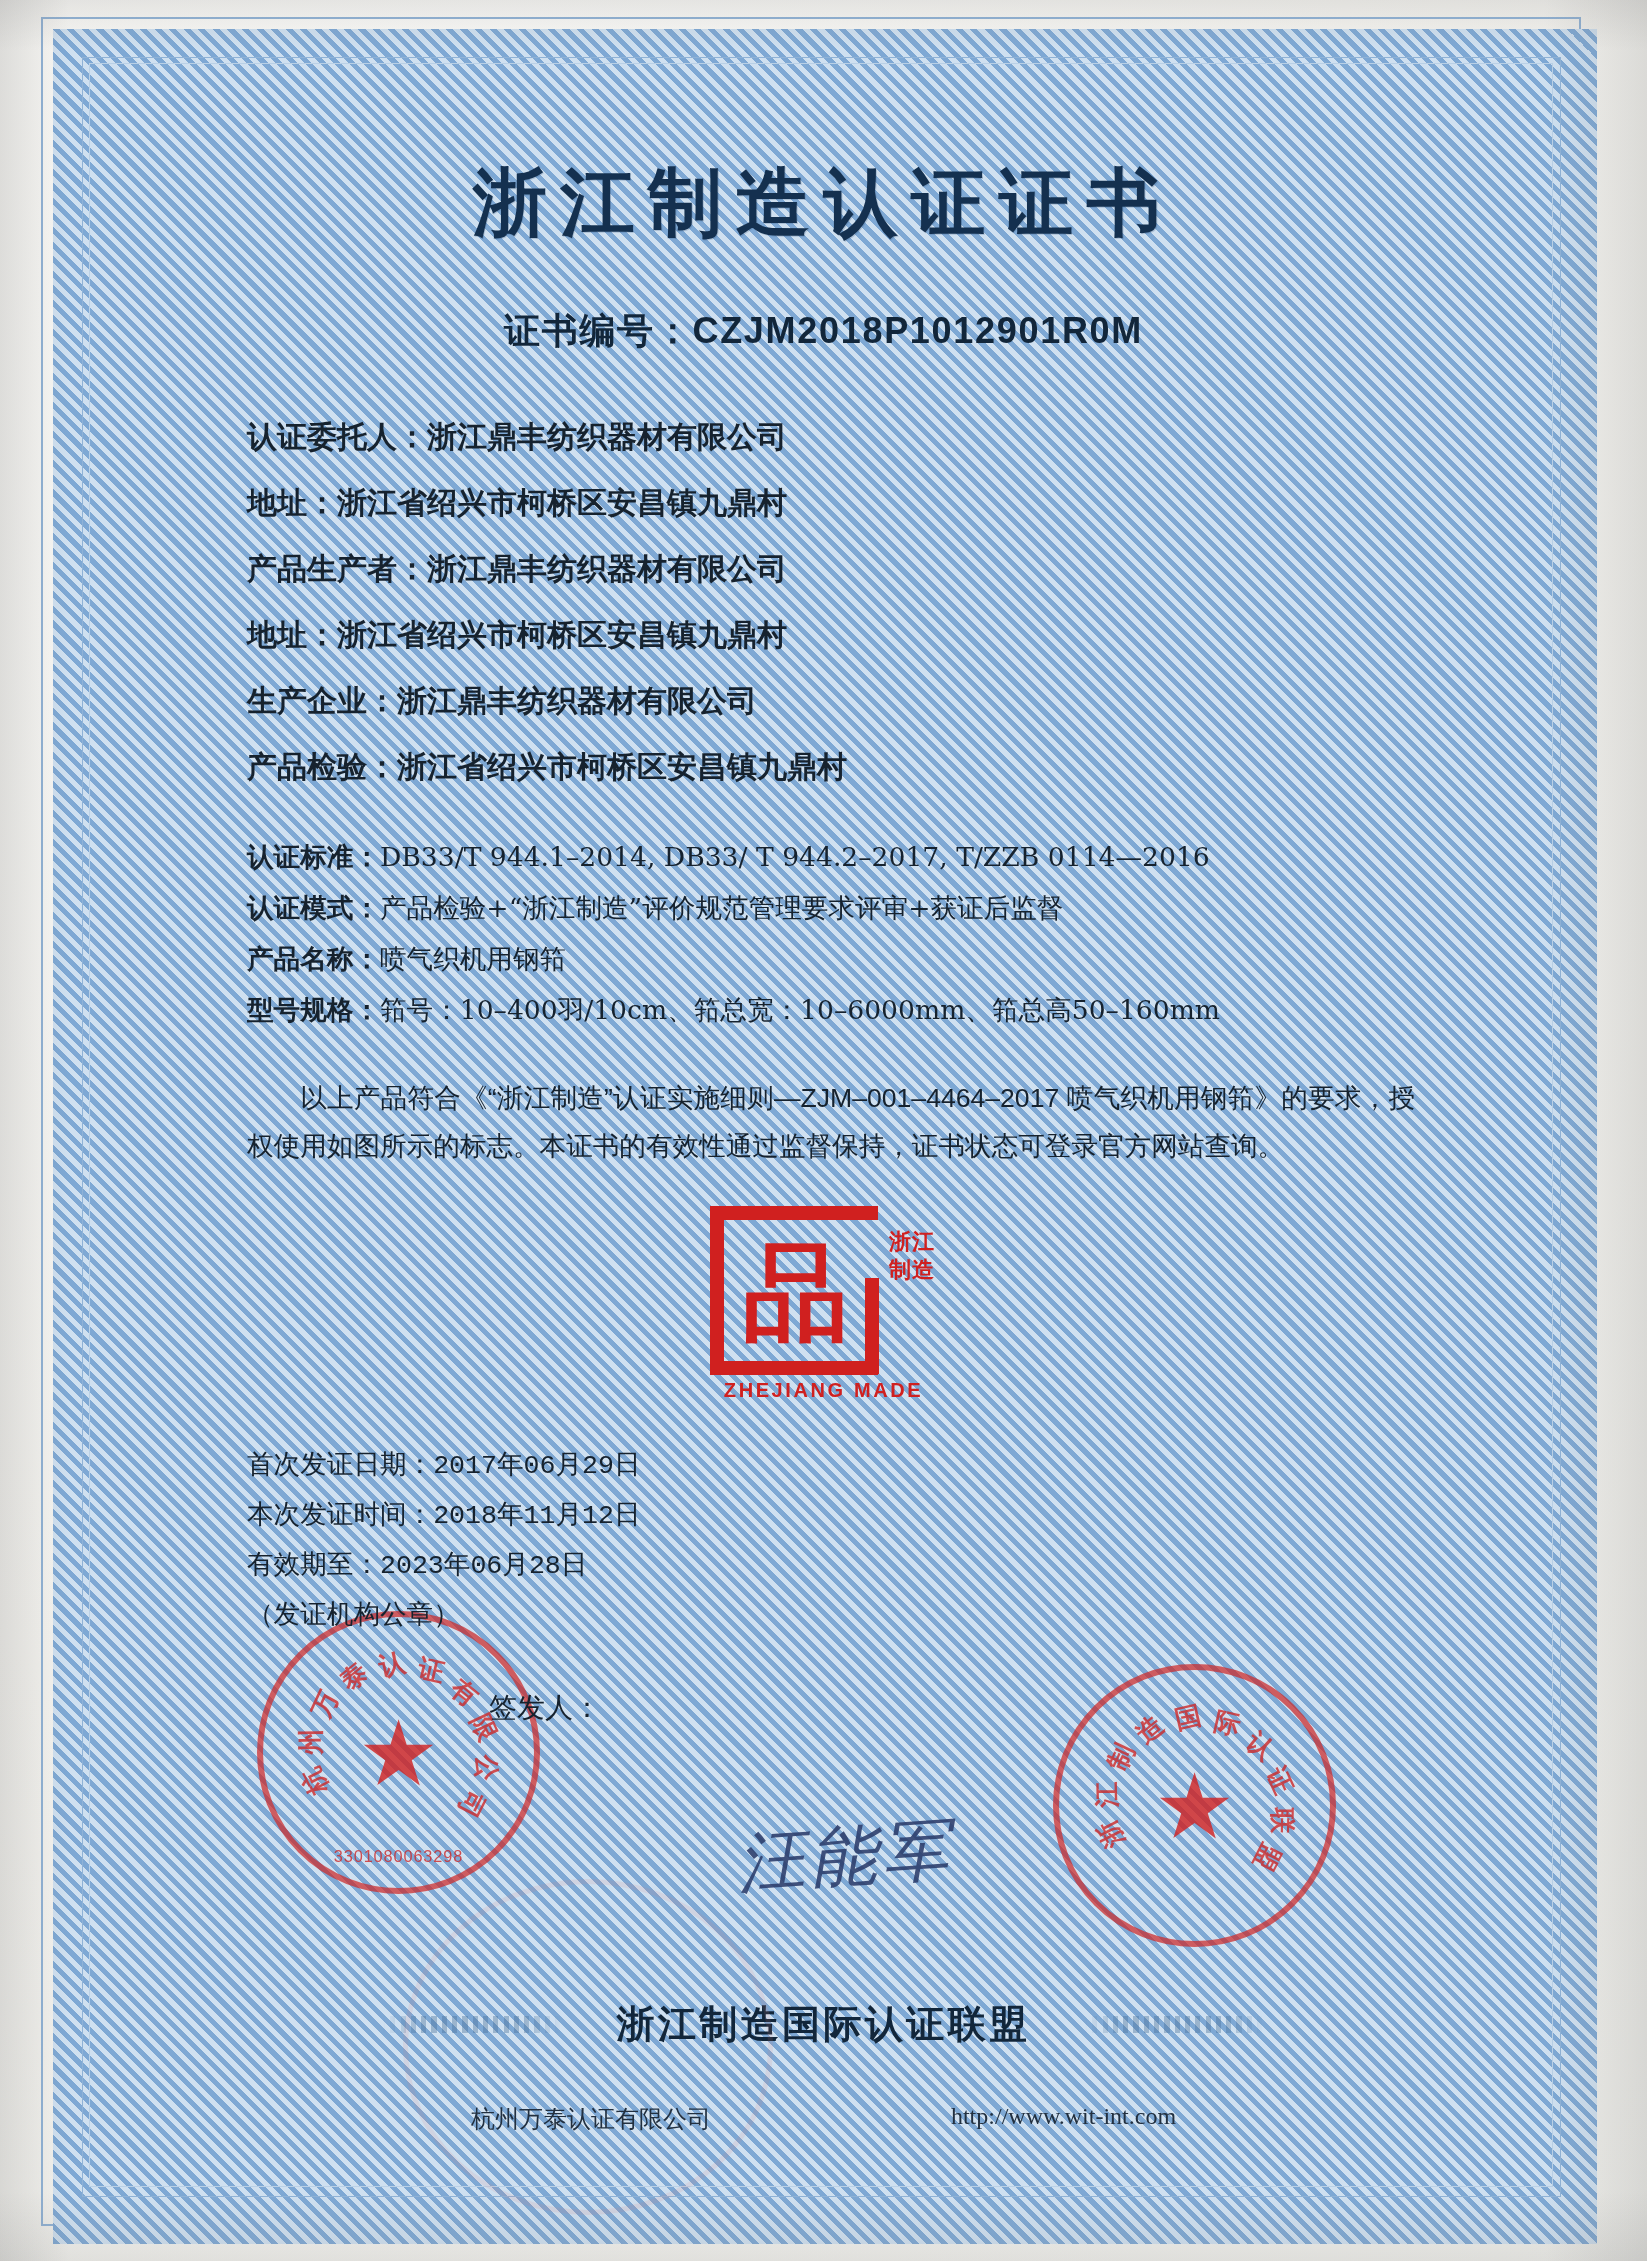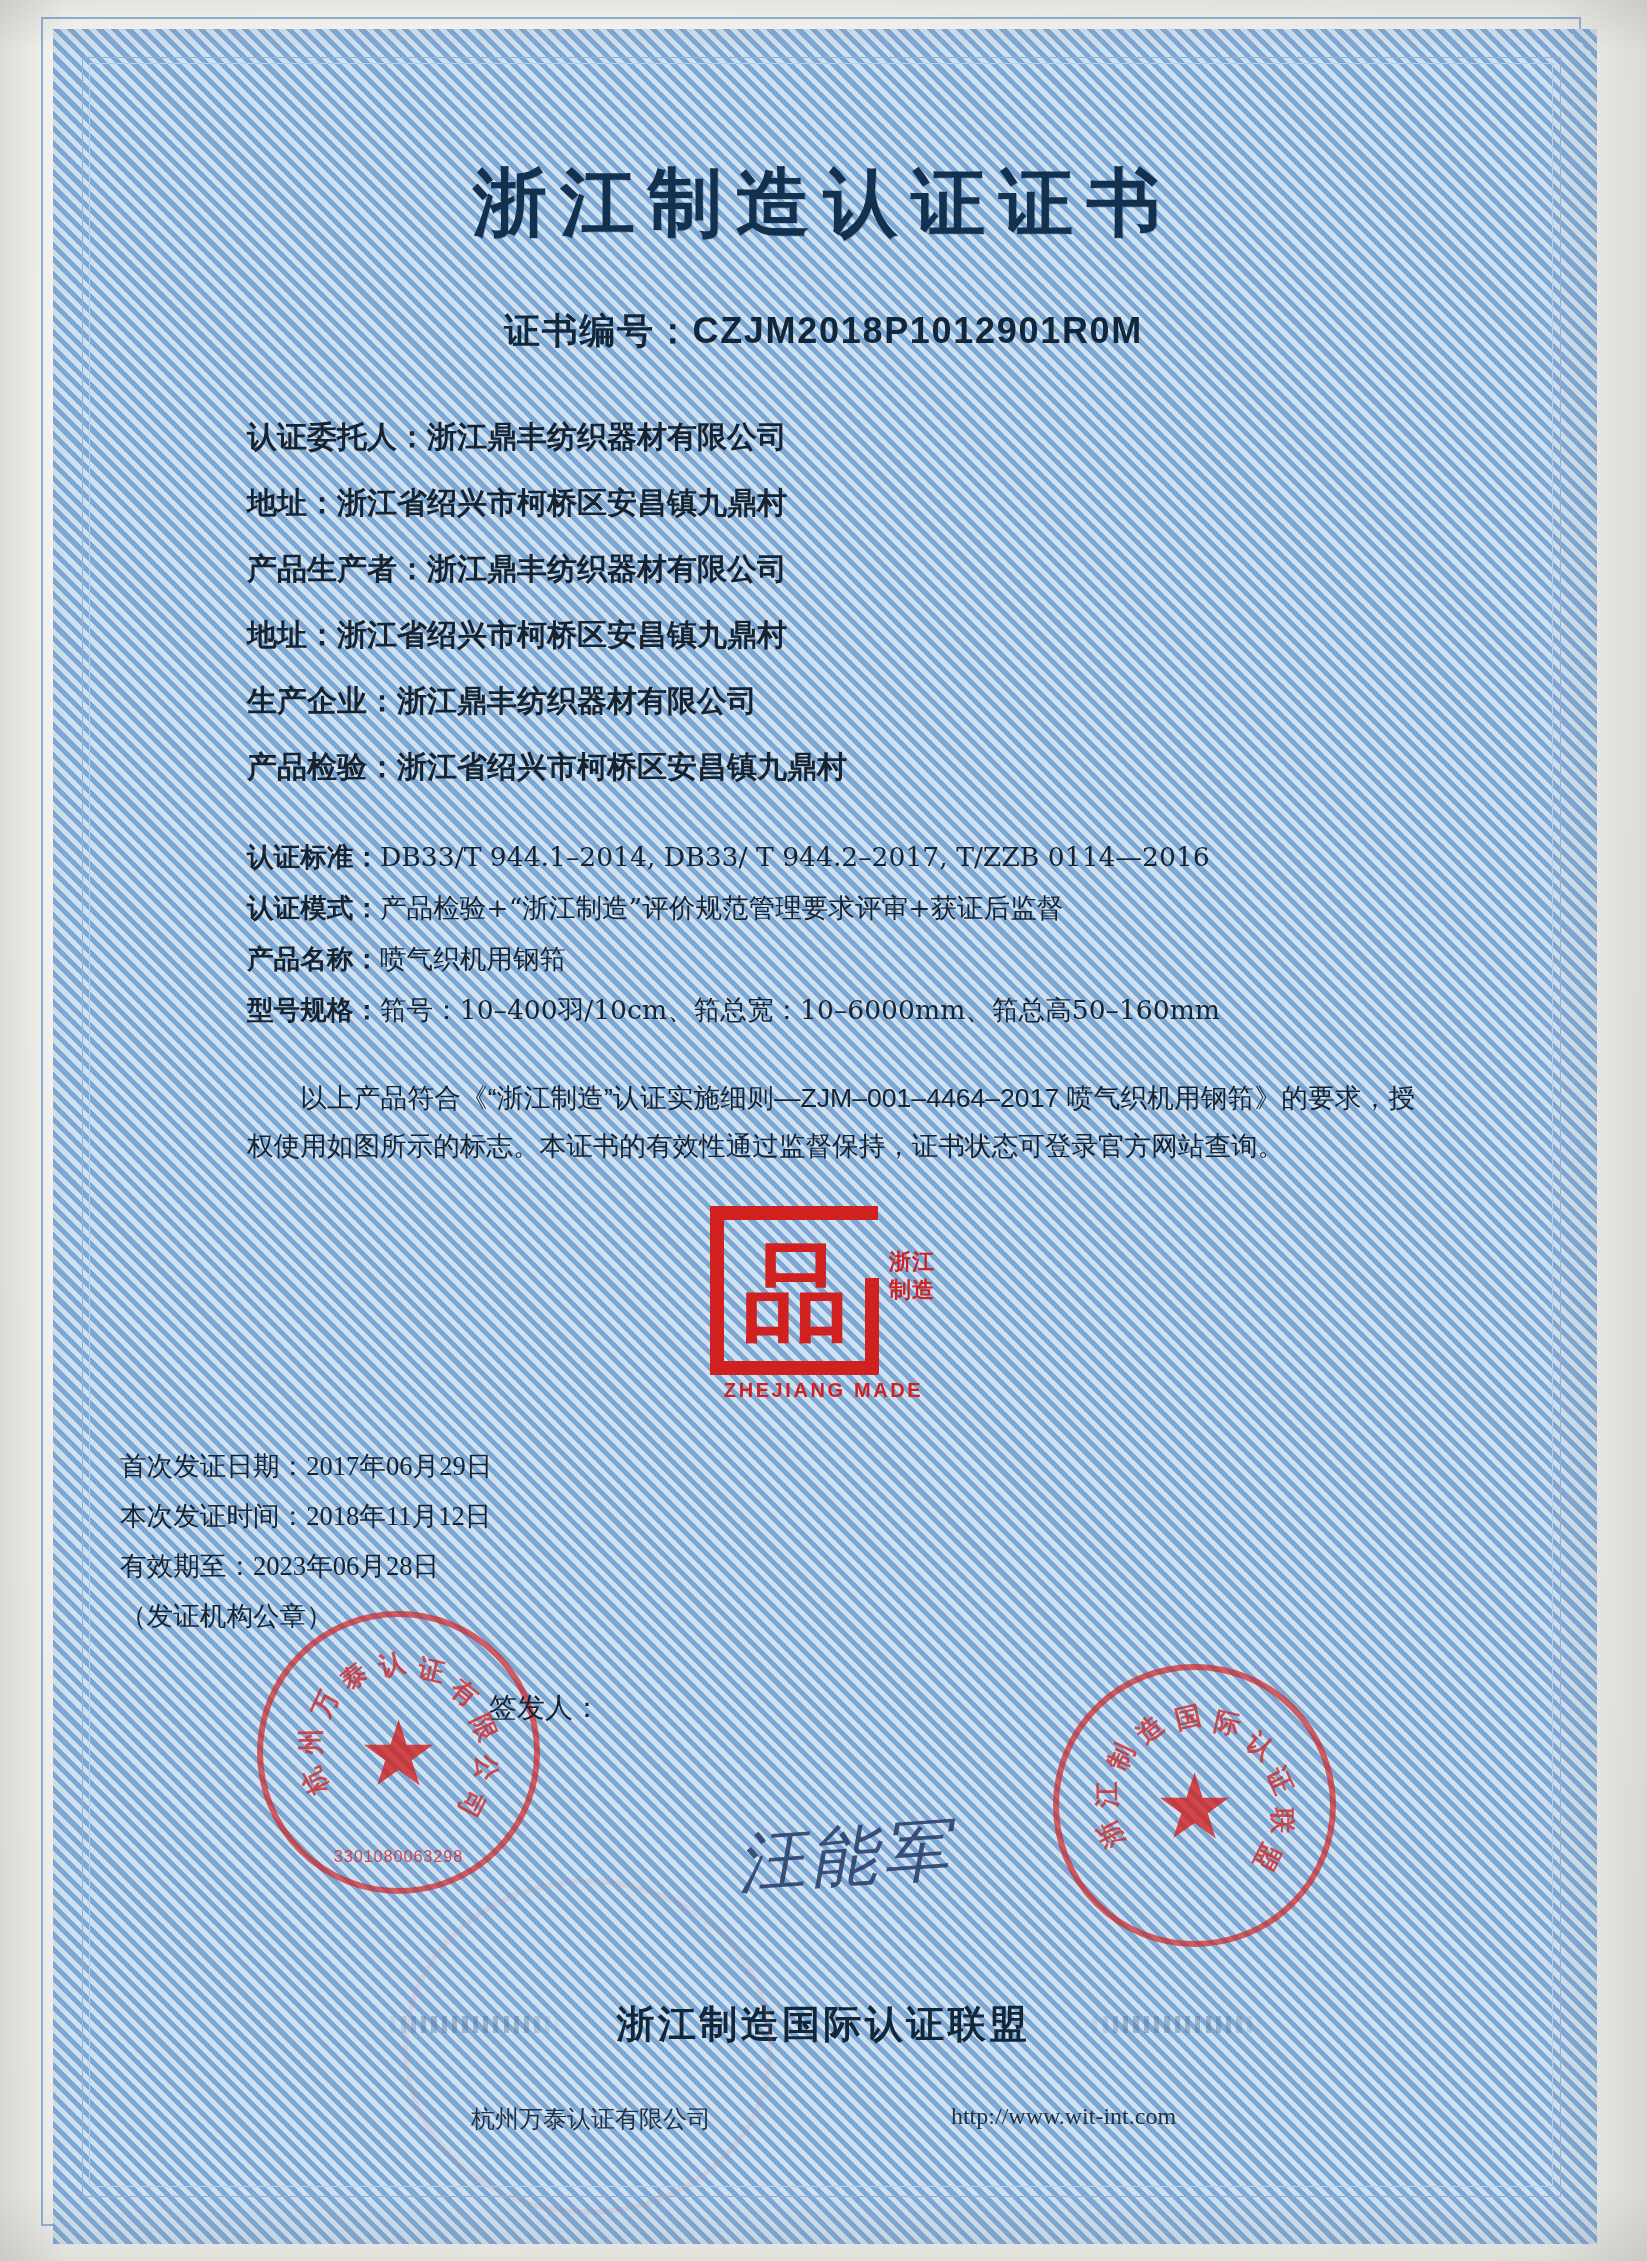--- a/index.html
+++ b/index.html
@@ -196,21 +196,21 @@
     width: 129px; height: 129px;
     color: #d0201f;
     font-family: "DejaVu Serif", serif;
     font-size: 106px;
     font-weight: 700;
     line-height: 129px;
     text-align: center;
   }
   .logo .side-text {
     position: absolute;
-    left: 194px; top: 46px;
+    left: 194px; top: 26px;
     width: 46px;
     color: #d0201f;
     font-family: "DejaVu Serif", serif;
     font-size: 22px;
     font-weight: 700;
     line-height: 28px;
     letter-spacing: 0.9px;
     text-align: center;
   }
   .logo .made-text {
@@ -221,23 +221,24 @@
     color: #d0201f;
     font-family: "Liberation Sans", sans-serif;
     font-size: 20px;
     font-weight: 700;
     letter-spacing: 2.6px;
   }
 
   
   .dates {
     margin-top: 26px;
+    margin-left: 127px;
     font-size: 26.6px;
     line-height: 50px;
-    font-family: Liberation Serif, serif;
+    font-family: Liberation Mono, monospace;
     color: #16222e;
     position: relative;
     z-index: 3;
   }
   .dates .row { white-space: nowrap; }
 
   .signer-row {
     margin-top: 48px;
     margin-left: 369px;
     font-size: 28px;

